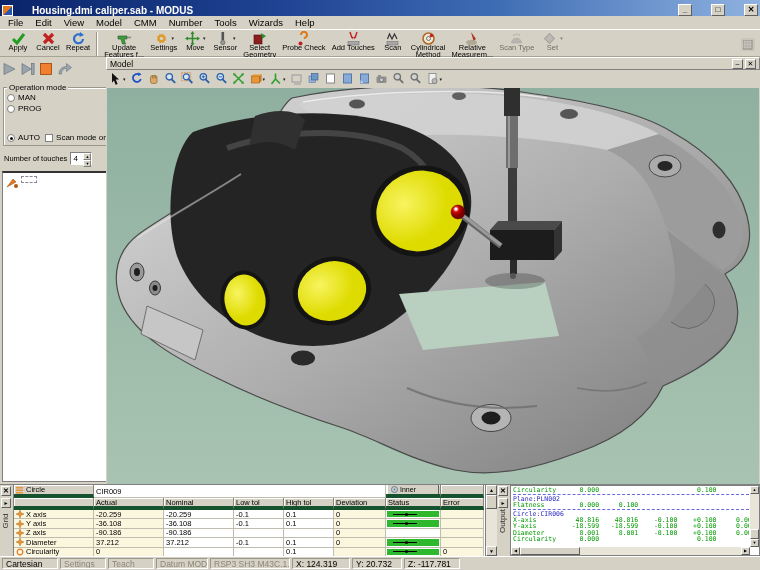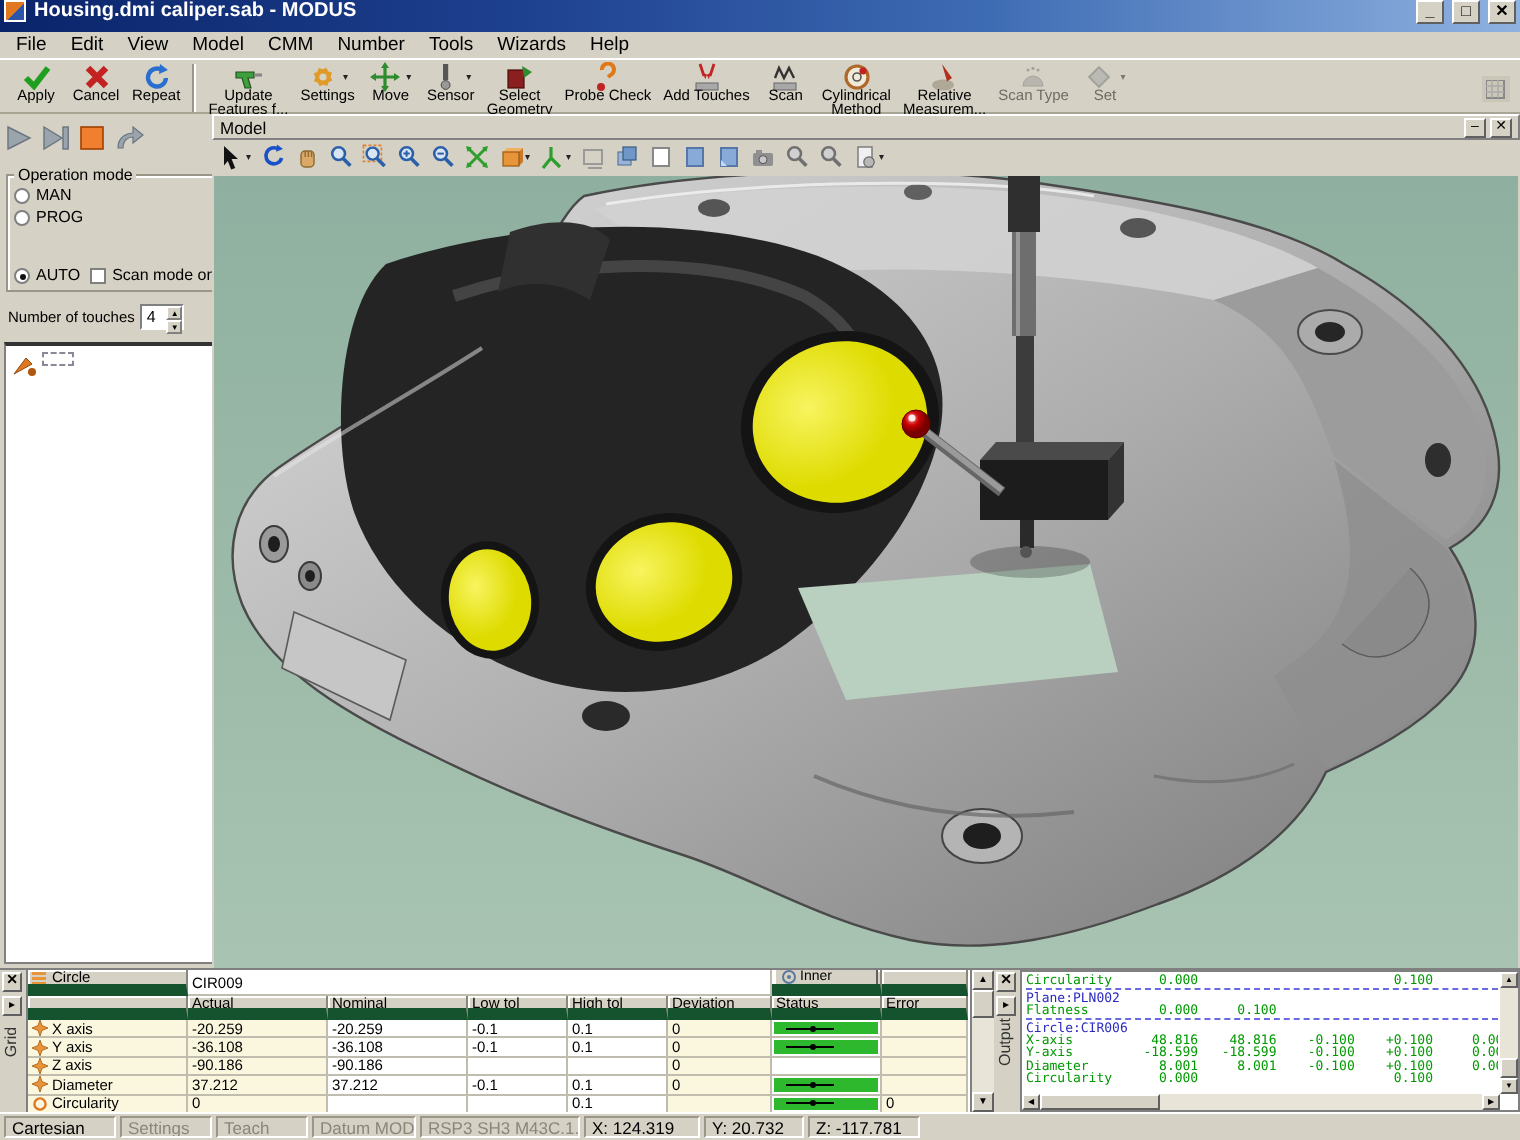--- a/index.html
+++ b/index.html
@@ -1,21 +1,21 @@
 <!DOCTYPE html>
 <html><head>
 <meta charset="utf-8">
 <style>
   html,body{margin:0;padding:0;background:#777;}
   *{box-sizing:border-box;}
   .win{position:relative;width:760px;height:570px;background:#d5d1c4;overflow:hidden;
        font-family:"Liberation Sans",sans-serif;color:#000;outline:1px solid #404040;}
 
   
-  .titlebar{height:16px;display:flex;align-items:flex-start;gap:4px;padding:0 2px;
+  .titlebar{height:16px;display:flex;align-items:flex-end;gap:19px;padding:0 2px;
     background:linear-gradient(90deg,#0a246a 0%,#1e4190 35%,#3e6cb4 65%,#8fb2e0 100%);
     color:#fff;font-size:10px;font-weight:bold;}
   .appicon{width:11px;height:11px;background:linear-gradient(135deg,#e07820 55%,#2a55a8 55%);border:1px solid #fff;}
   .titletext{flex:1;white-space:nowrap;overflow:hidden;}
   .winbtn{width:14px;height:12px;background:#d5d1c4;border:1px solid;border-color:#fff #606060 #606060 #fff;
     color:#000;font-size:8px;line-height:9px;text-align:center;font-weight:bold;}
 
   
   .menubar{height:14px;display:flex;align-items:center;font-size:9.5px;border-bottom:1px solid #fff;padding-left:2px;}
   .menu-item{padding:1px 6px;}
@@ -74,21 +74,21 @@
     background:#d5d1c4;border:1px solid;border-color:#fff #606060 #606060 #fff;font-weight:bold;}
   .ss-pin{position:absolute;top:13px;left:1px;width:10px;height:10px;font-size:6px;line-height:8px;text-align:center;
     background:#d5d1c4;border:1px solid;border-color:#fff #606060 #606060 #fff;}
   .ss-label{position:absolute;left:1px;top:50%;transform:translateY(-50%) rotate(180deg);writing-mode:vertical-rl;
     font-size:8px;color:#333;}
   .gtable{flex:1;background:#fff;border-left:1px solid #808080;overflow:hidden;}
   .grow{display:grid;grid-template-columns:80px 70px 70px 50px 50px 52px 55px 43px;}
   .gh1{height:13px;}.gh2{height:12px;}.gdr{height:9.4px;}
   .gc{font-size:7.5px;line-height:9px;padding:0 2px;border-right:1px solid #c0bcae;border-bottom:1px solid #c0bcae;
     white-space:nowrap;overflow:hidden;display:flex;align-items:center;gap:2px;}
-  .ghc{background:#d5d1c4;border-right:1px solid #8a8678;border-bottom:6px solid #14532d;
+  .ghc{background:#d5d1c4;border-right:1px solid #8a8678;border-bottom:4px solid #14532d;
     box-shadow:1px 1px 0 #fff inset;}
   .cream{background:#fbf7df;}
   .idcell{background:#fff;grid-column:span 5;}
   .statuscell{padding:1px;}
   .passbar{background:#2db82d;width:100%;height:100%;position:relative;}
   .passbar::before{content:"";position:absolute;left:12%;width:45%;top:45%;border-top:1px solid #000;}
   .passbar::after{content:"";position:absolute;left:34%;top:30%;width:3px;height:3px;background:#000;border-radius:50%;}
   .inner-btn{height:11px;display:flex;align-items:center;gap:2px;background:#d5d1c4;
     border:1px solid;border-color:#fff #606060 #606060 #fff;font-size:7px;padding:0 3px;width:100%;}
   .vscroll{width:12px;flex:none;background:#e8e4d8;border-left:1px solid #808080;display:flex;flex-direction:column;}

